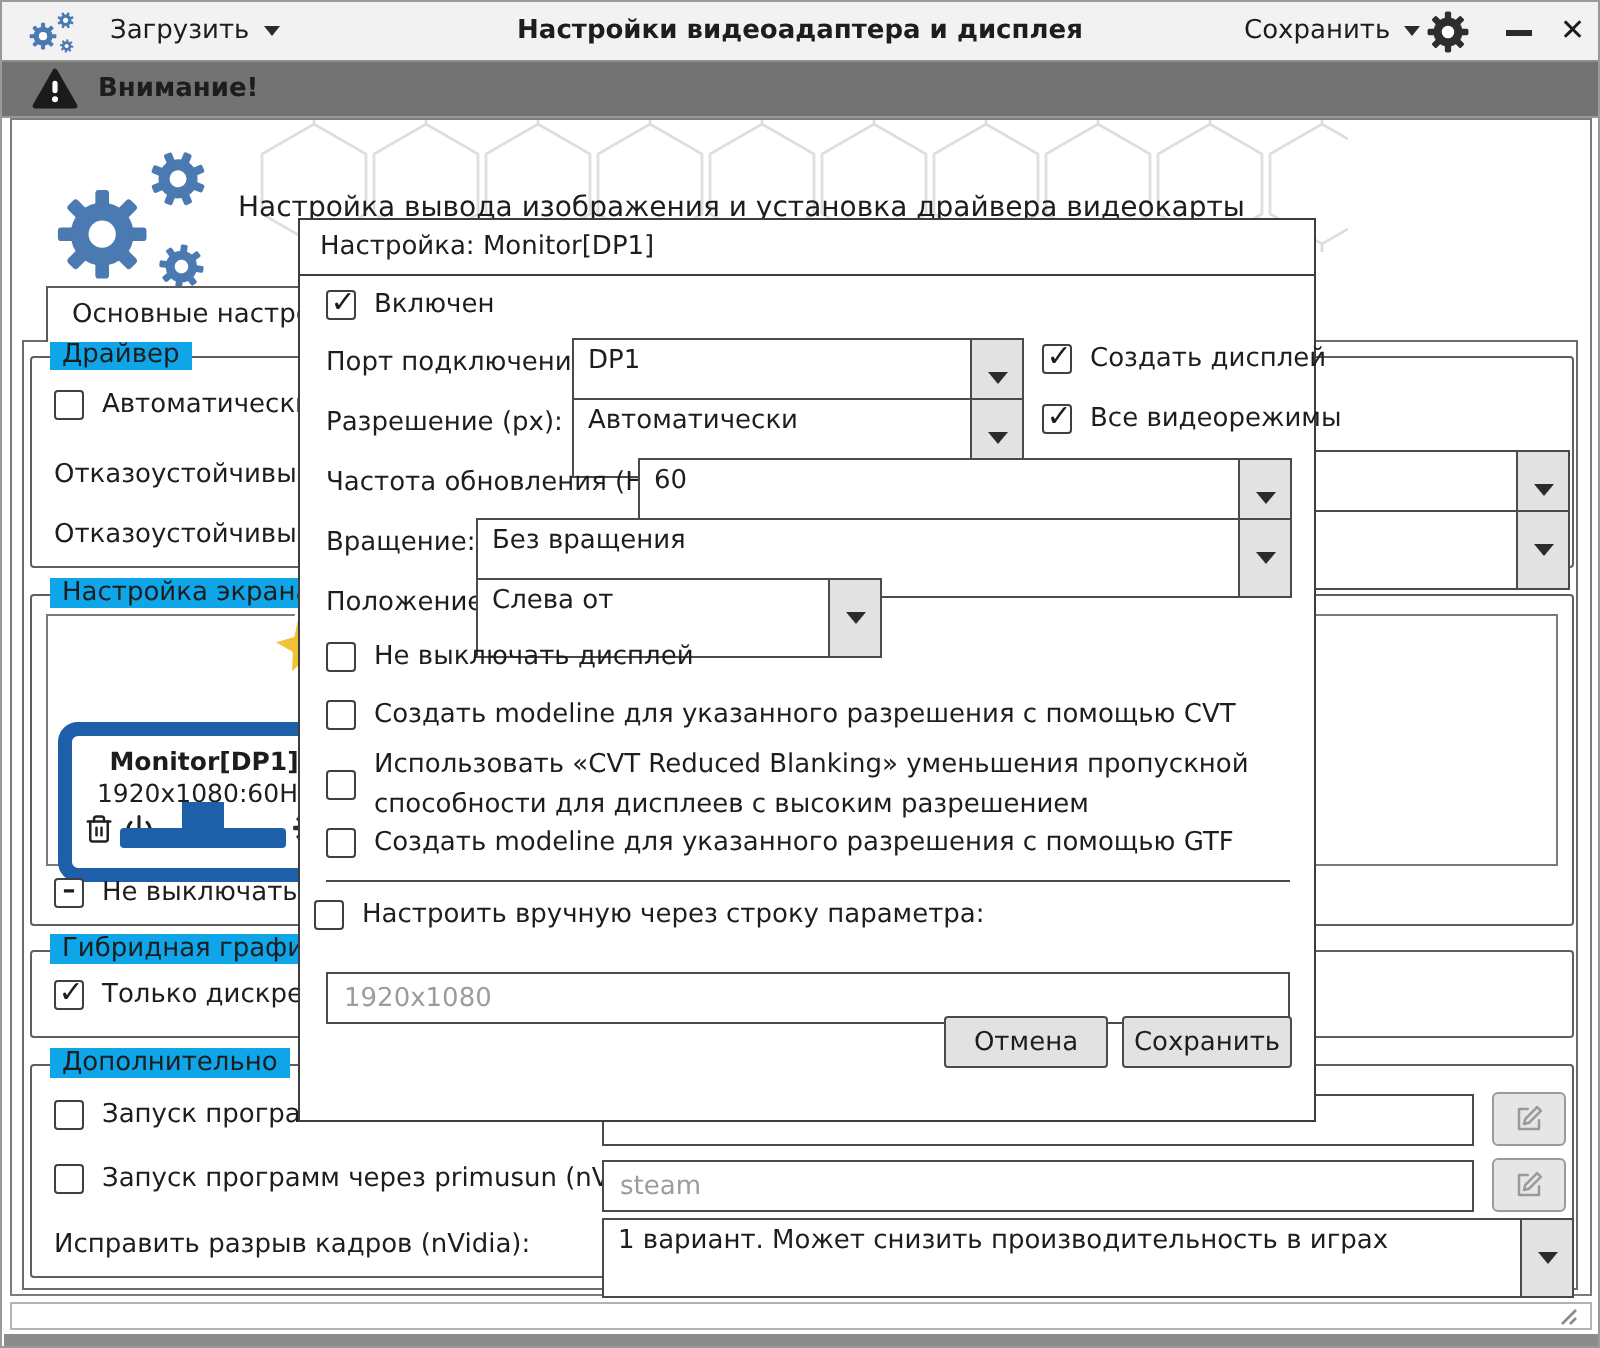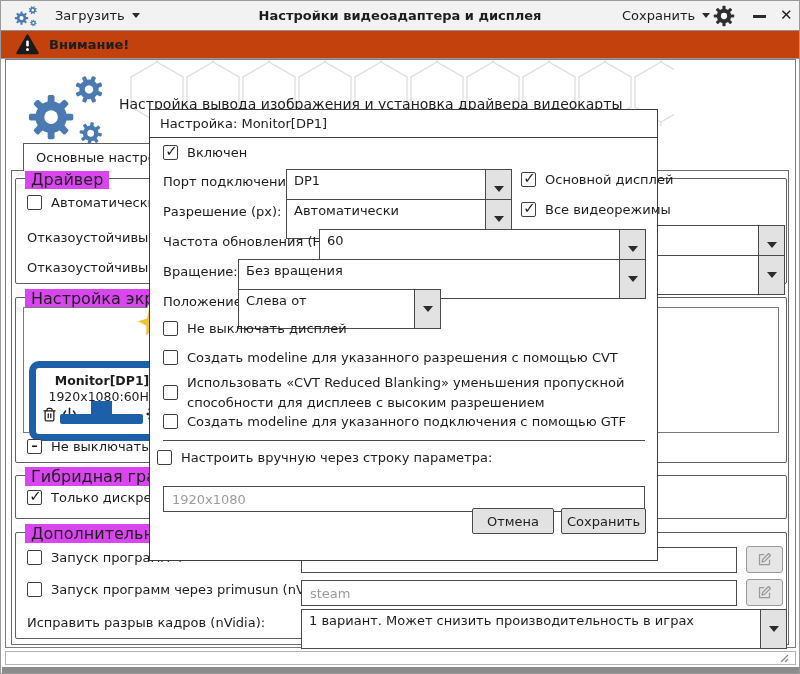--- a/index.html
+++ b/index.html
@@ -10,28 +10,28 @@
   .b{font-weight:normal;}
   
   .titlebar{position:absolute;left:0;top:0;width:100%;height:30px;background:#f2f2f2;border-bottom:1px solid #8f8f8f;box-sizing:border-box;}
   .tb-btn{position:absolute;display:flex;align-items:center;gap:7px;font-size:13px;color:#1c1c1c;cursor:default;}
   .tb-title{position:absolute;left:0;right:0;top:7px;text-align:center;font-size:13px;font-weight:bold;pointer-events:none;}
   .tri{width:0;height:0;border-left:5px solid transparent;border-right:5px solid transparent;border-top:6px solid #2b2b2b;}
   .tri.sm{border-left-width:4px;border-right-width:4px;border-top-width:5px;}
   .minbar{position:absolute;width:13px;height:2.5px;background:#2b2b2b;}
   .closex{position:absolute;font-size:15px;color:#1c1c1c;line-height:1;}
   
-  .warning{position:absolute;left:0;top:30px;width:100%;height:28px;background:#c2410c;border-bottom:1px solid #999;box-sizing:border-box;display:flex;align-items:center;gap:10px;padding-left:15px;}
+  .warning{position:absolute;left:0;top:30px;width:100%;height:28px;background:#737373;border-bottom:1px solid #999;box-sizing:border-box;display:flex;align-items:center;gap:10px;padding-left:15px;}
   .warning .lbl{font-weight:bold;}
   
   .contentbox{position:absolute;left:4px;top:58px;width:791px;height:589px;border:1px solid #7d7d7d;box-sizing:border-box;background:#fff;}
   .panel{position:absolute;left:10px;top:169px;width:778px;height:475px;border:1px solid #6b6b6b;box-sizing:border-box;}
   .tab{position:absolute;left:22px;top:142px;width:142px;height:28px;background:#fff;border:1px solid #5a5a5a;border-bottom:none;box-sizing:border-box;display:flex;align-items:center;padding-left:12px;font-size:13px;z-index:2;white-space:nowrap;overflow:hidden;}
   .group{position:absolute;border:1px solid #5f5f5f;border-radius:2px;box-sizing:border-box;}
-  .leg{position:absolute;top:-9px;left:9px;background:#d946ef;padding:0 6px;font-size:16px;white-space:nowrap;}
+  .leg{position:absolute;top:-9px;left:9px;background:#0ea5e9;padding:0 6px;font-size:13px;white-space:nowrap;}
   
   .cb{width:15px;height:15px;border:1.6px solid #3f3f3f;border-radius:2px;background:#fff;display:inline-flex;align-items:center;justify-content:center;flex:none;box-sizing:border-box;}
   .cb.checked::after{content:"✓";font-size:15px;font-weight:bold;color:#1d1d1d;margin-top:-4px;margin-left:2px;}
   .cb.indet::after{content:"–";font-size:13px;font-weight:bold;color:#1d1d1d;margin-top:-2px;}
   .cbrow{position:absolute;display:flex;align-items:center;gap:9px;justify-content:flex-end;}
   .cbrow .lbl{white-space:nowrap;}
   .dd{position:absolute;display:flex;height:40px;border:1px solid #4a4a4a;background:#fff;box-sizing:border-box;gap:28px;}
   .dd .v{flex:1;font-size:13px;padding:3px 7px 0 7px;white-space:nowrap;overflow:hidden;}
   .dd .a{width:25px;border-left:1px solid #4a4a4a;background:#e2e2e2;display:flex;align-items:center;justify-content:center;flex:none;}
   .inp{position:absolute;box-sizing:border-box;height:26px;border:1px solid #4a4a4a;background:#fff;font-family:"DejaVu Sans",sans-serif;font-size:13px;padding:0 8px;color:#222;outline:none;}
@@ -260,21 +260,21 @@
 
     <div class="abs lbl" style="left:13px;top:64px">Порт подключения:</div>
     <div class="dd" style="left:136px;top:59px;width:226px">
       <span class="v">DP1</span>
       <span class="a">
           <span class="tri"></span>
         </span>
     </div>
     <div class="cbrow" style="left:371px;top:62px">
       <span class="cb checked"></span>
-      <span class="lbl">Основной дисплей</span>
+      <span class="lbl">Создать дисплей</span>
     </div>
 
     <div class="abs lbl" style="left:13px;top:94px">Разрешение (px):</div>
     <div class="dd" style="left:136px;top:89px;width:226px">
       <span class="v">Автоматически</span>
       <span class="a">
           <span class="tri"></span>
         </span>
     </div>
     <div class="cbrow" style="left:371px;top:92px">
@@ -313,21 +313,21 @@
     <div class="cbrow" style="left:13px;top:240px">
       <span class="cb"></span>
       <span class="lbl">Создать modeline для указанного разрешения с помощью CVT</span>
     </div>
     <div class="cbrow" style="left:13px;top:263px;width:482px">
       <span class="cb"></span>
       <span class="lbl" style="white-space:normal;line-height:1.5">Использовать «CVT Reduced Blanking» уменьшения пропускной способности для дисплеев с высоким разрешением</span>
     </div>
     <div class="cbrow" style="left:13px;top:304px">
       <span class="cb"></span>
-      <span class="lbl">Создать modeline для указанного подключения с помощью GTF</span>
+      <span class="lbl">Создать modeline для указанного разрешения с помощью GTF</span>
     </div>
 
     <div class="divider" style="top:330px"></div>
 
     <div class="cbrow" style="left:7px;top:340px">
       <span class="cb"></span>
       <span class="lbl">Настроить вручную через строку параметра:</span>
     </div>
     <input class="inp" style="left: 13px; top: 376px; width: 482px;" placeholder="1920x1080">
 

